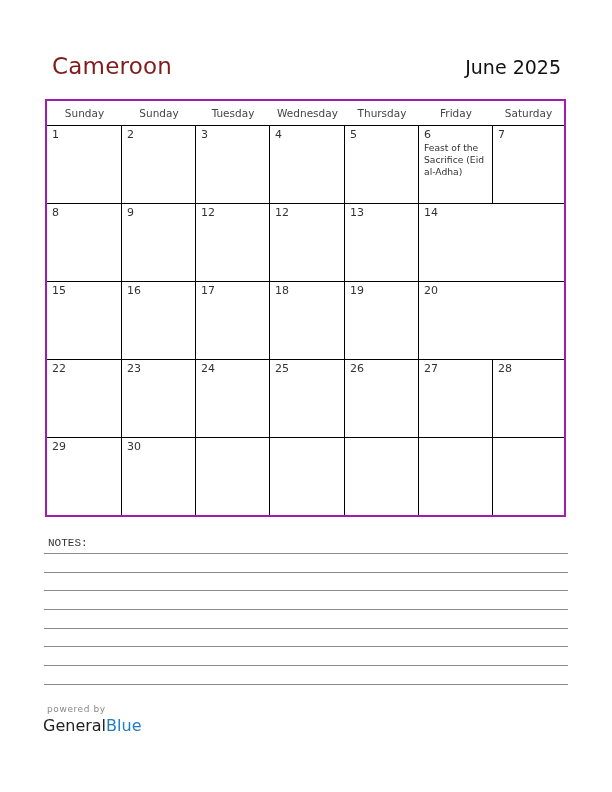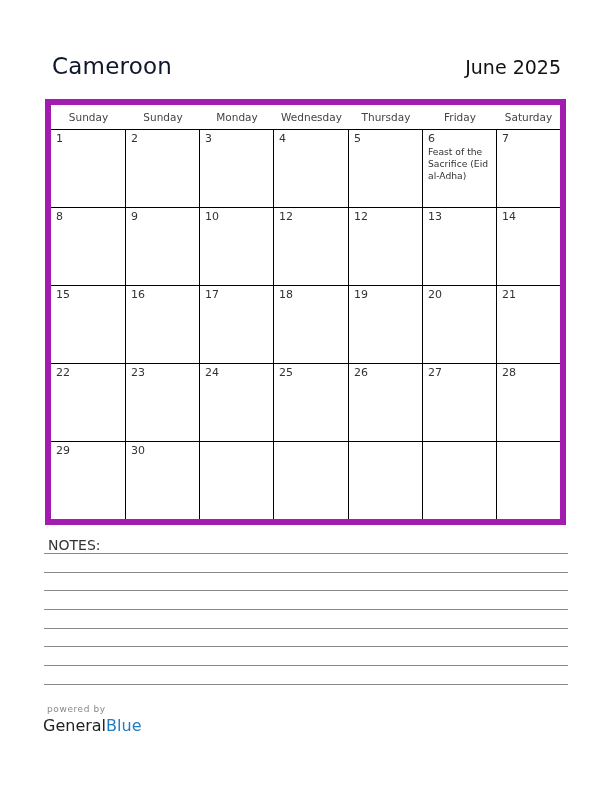--- a/index.html
+++ b/index.html
@@ -1,45 +1,45 @@
 <!DOCTYPE html>
 <html><head>
 <meta charset="utf-8">
 <style>
   html, body { margin: 0; padding: 0; }
   body { width: 612px; height: 792px; background: #ffffff; position: relative; font-family: "DejaVu Sans", sans-serif; color: #222; overflow: hidden; }
-  .title { position: absolute; left: 52px; top: 53px; font-size: 23px; color: #0f172a; letter-spacing: 0.2px; }
+  .title { position: absolute; left: 52px; top: 53px; font-size: 23px; color: #7f1d1d; letter-spacing: 0.2px; }
   .month { position: absolute; right: 51px; top: 56px; font-size: 19px; color: #111; }
-  .cal { position: absolute; left: 45px; top: 99px; width: 521px; border: 6px solid #a21caf; box-sizing: border-box; }
+  .cal { position: absolute; left: 45px; top: 99px; width: 521px; border: 2px solid #a21caf; box-sizing: border-box; }
   .hdr { display: grid; grid-template-columns: 75px 74px 74px 75px 74px 74px 1fr; height: 24px; border-bottom: 1px solid #000; }
   .hdr div { font-size: 10.5px; color: #444; text-align: center; line-height: 24px; }
   .week { display: grid; grid-template-columns: 75px 74px 74px 75px 74px 74px 1fr; height: 77px; border-bottom: 1px solid #000; }
   .week:last-child { border-bottom: none; }
   .cell { border-right: 1px solid #000; padding: 2px 5px; box-sizing: border-box; }
   .cell:last-child { border-right: none; }
   .num { font-size: 11px; color: #333; }
   .event { font-size: 9.2px; color: #333; line-height: 12px; margin-top: 1px; }
-  .notes-label { position: absolute; left: 48px; top: 537px; font-size: 14px; color: #333; }
+  .notes-label { position: absolute; left: 48px; top: 537px; font-size: 11px; color: #333; font-family: Liberation Mono, monospace; }
   .line { position: absolute; left: 44px; width: 524px; height: 1px; background: #8a8a8a; }
   .powered { position: absolute; left: 47px; top: 704px; font-size: 9px; color: #888; letter-spacing: 0.6px; }
   .brand { position: absolute; left: 43px; top: 716px; font-size: 16px; text-align: center; }
   .brand .g { color: #222; }
   .brand .b { color: #1f7dc4; }
 </style>
 </head>
 <body>
 
 <div class="title">Cameroon</div>
 <div class="month">June 2025</div>
 
 <div class="cal">
   <div class="hdr">
     <div>Sunday</div>
     <div>Sunday</div>
-    <div>Monday</div>
+    <div>Tuesday</div>
     <div>Wednesday</div>
     <div>Thursday</div>
     <div>Friday</div>
     <div>Saturday</div>
   </div>
   <div id="weeks">
       <div class="week">
         <div class="cell">
           <div class="num">1</div>
         </div>
@@ -64,23 +64,20 @@
         </div>
       </div>
       <div class="week">
         <div class="cell">
           <div class="num">8</div>
         </div>
         <div class="cell">
           <div class="num">9</div>
         </div>
         <div class="cell">
-          <div class="num">10</div>
-        </div>
-        <div class="cell">
           <div class="num">12</div>
         </div>
         <div class="cell">
           <div class="num">12</div>
         </div>
         <div class="cell">
           <div class="num">13</div>
         </div>
         <div class="cell">
           <div class="num">14</div>
@@ -97,23 +94,20 @@
           <div class="num">17</div>
         </div>
         <div class="cell">
           <div class="num">18</div>
         </div>
         <div class="cell">
           <div class="num">19</div>
         </div>
         <div class="cell">
           <div class="num">20</div>
-        </div>
-        <div class="cell">
-          <div class="num">21</div>
         </div>
       </div>
       <div class="week">
         <div class="cell">
           <div class="num">22</div>
         </div>
         <div class="cell">
           <div class="num">23</div>
         </div>
         <div class="cell">

